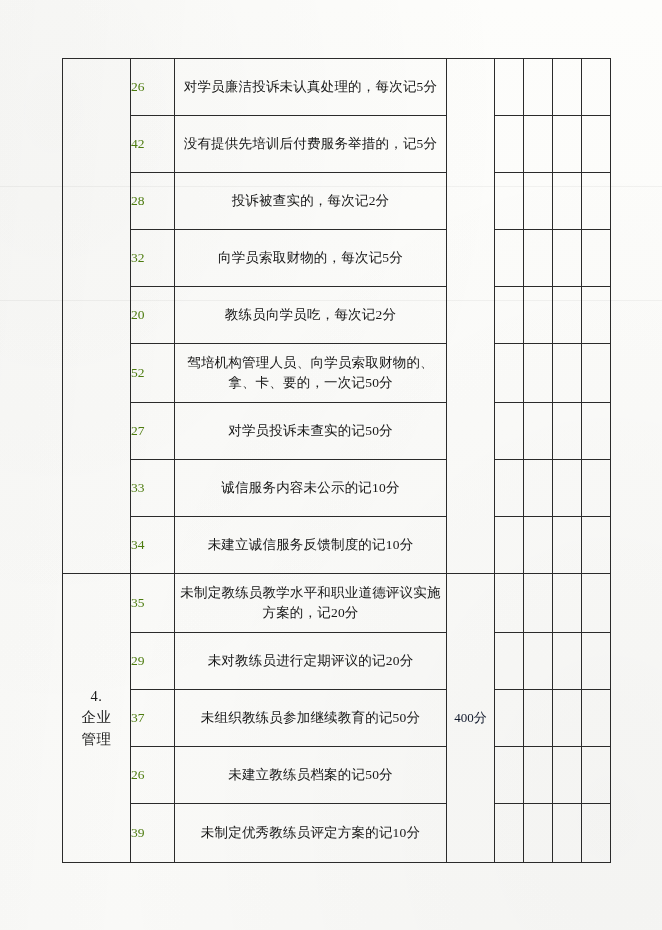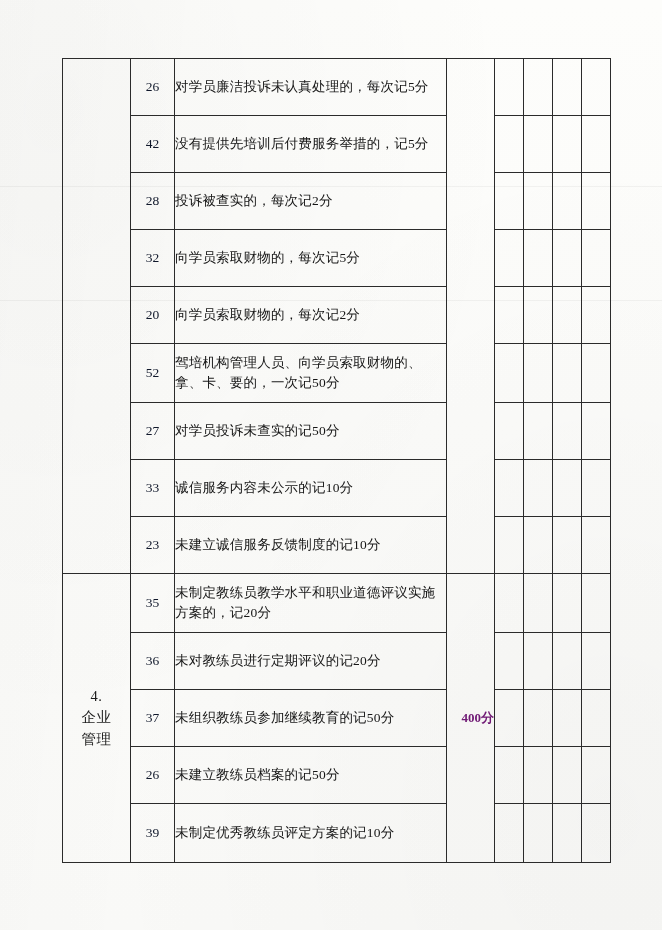--- a/index.html
+++ b/index.html
@@ -55,38 +55,36 @@
   .col-blank { width: 29px; }
 
   .cat-cell {
     text-align: center;
     font-size: 14.5px;
     line-height: 1.45;
     letter-spacing: 0.5px;
     color: #1c1c1c;
   }
   .num-cell {
+    font-size: 13.5px;
+    color: #4d7c0f;
+  }
+  .item-cell {
     text-align: center;
-    font-size: 13.5px;
-    color: #0f172a;
-  }
-  .item-cell {
-    text-align: left;
     font-size: 13.5px;
     line-height: 1.5;
     padding: 4px 7px 4px 8px;
     color: #161616;
     letter-spacing: 0.2px;
   }
   .score-cell {
-    text-align: right;
+    text-align: center;
     font-size: 13px;
     padding-left: 3px;
-    color: #701a75;
-    font-weight: bold;
+    color: #0f172a;
   }
   .blank-cell { }
 
   .r-tall  { height: 56px; }
   .r-tall2 { height: 58px; }
 
   
   .artifact {
     position: absolute;
     left: 0;
@@ -147,21 +145,21 @@
       <tr>
         <td class="num-cell r-tall">32</td>
         <td class="item-cell r-tall">向学员索取财物的，每次记5分</td>
         <td class="blank-cell"></td>
         <td class="blank-cell"></td>
         <td class="blank-cell"></td>
         <td class="blank-cell"></td>
       </tr>
       <tr>
         <td class="num-cell r-tall">20</td>
-        <td class="item-cell r-tall">向学员索取财物的，每次记2分</td>
+        <td class="item-cell r-tall">教练员向学员吃，每次记2分</td>
         <td class="blank-cell"></td>
         <td class="blank-cell"></td>
         <td class="blank-cell"></td>
         <td class="blank-cell"></td>
       </tr>
       <tr>
         <td class="num-cell r-tall2">52</td>
         <td class="item-cell r-tall2">驾培机构管理人员、向学员索取财物的、拿、卡、要的，一次记50分</td>
         <td class="blank-cell"></td>
         <td class="blank-cell"></td>
@@ -178,42 +176,42 @@
       </tr>
       <tr>
         <td class="num-cell r-tall">33</td>
         <td class="item-cell r-tall">诚信服务内容未公示的记10分</td>
         <td class="blank-cell"></td>
         <td class="blank-cell"></td>
         <td class="blank-cell"></td>
         <td class="blank-cell"></td>
       </tr>
       <tr>
-        <td class="num-cell r-tall">23</td>
+        <td class="num-cell r-tall">34</td>
         <td class="item-cell r-tall">未建立诚信服务反馈制度的记10分</td>
         <td class="blank-cell"></td>
         <td class="blank-cell"></td>
         <td class="blank-cell"></td>
         <td class="blank-cell"></td>
       </tr>
 
       <tr>
         <td class="cat-cell" rowspan="5" style="white-space:pre-line;">4.
 企业
 管理</td>
         <td class="num-cell r-tall2">35</td>
         <td class="item-cell r-tall2">未制定教练员教学水平和职业道德评议实施方案的，记20分</td>
         <td class="score-cell" rowspan="5">400分</td>
         <td class="blank-cell"></td>
         <td class="blank-cell"></td>
         <td class="blank-cell"></td>
         <td class="blank-cell"></td>
       </tr>
       <tr>
-        <td class="num-cell r-tall">36</td>
+        <td class="num-cell r-tall">29</td>
         <td class="item-cell r-tall">未对教练员进行定期评议的记20分</td>
         <td class="blank-cell"></td>
         <td class="blank-cell"></td>
         <td class="blank-cell"></td>
         <td class="blank-cell"></td>
       </tr>
       <tr>
         <td class="num-cell r-tall">37</td>
         <td class="item-cell r-tall">未组织教练员参加继续教育的记50分</td>
         <td class="blank-cell"></td>

